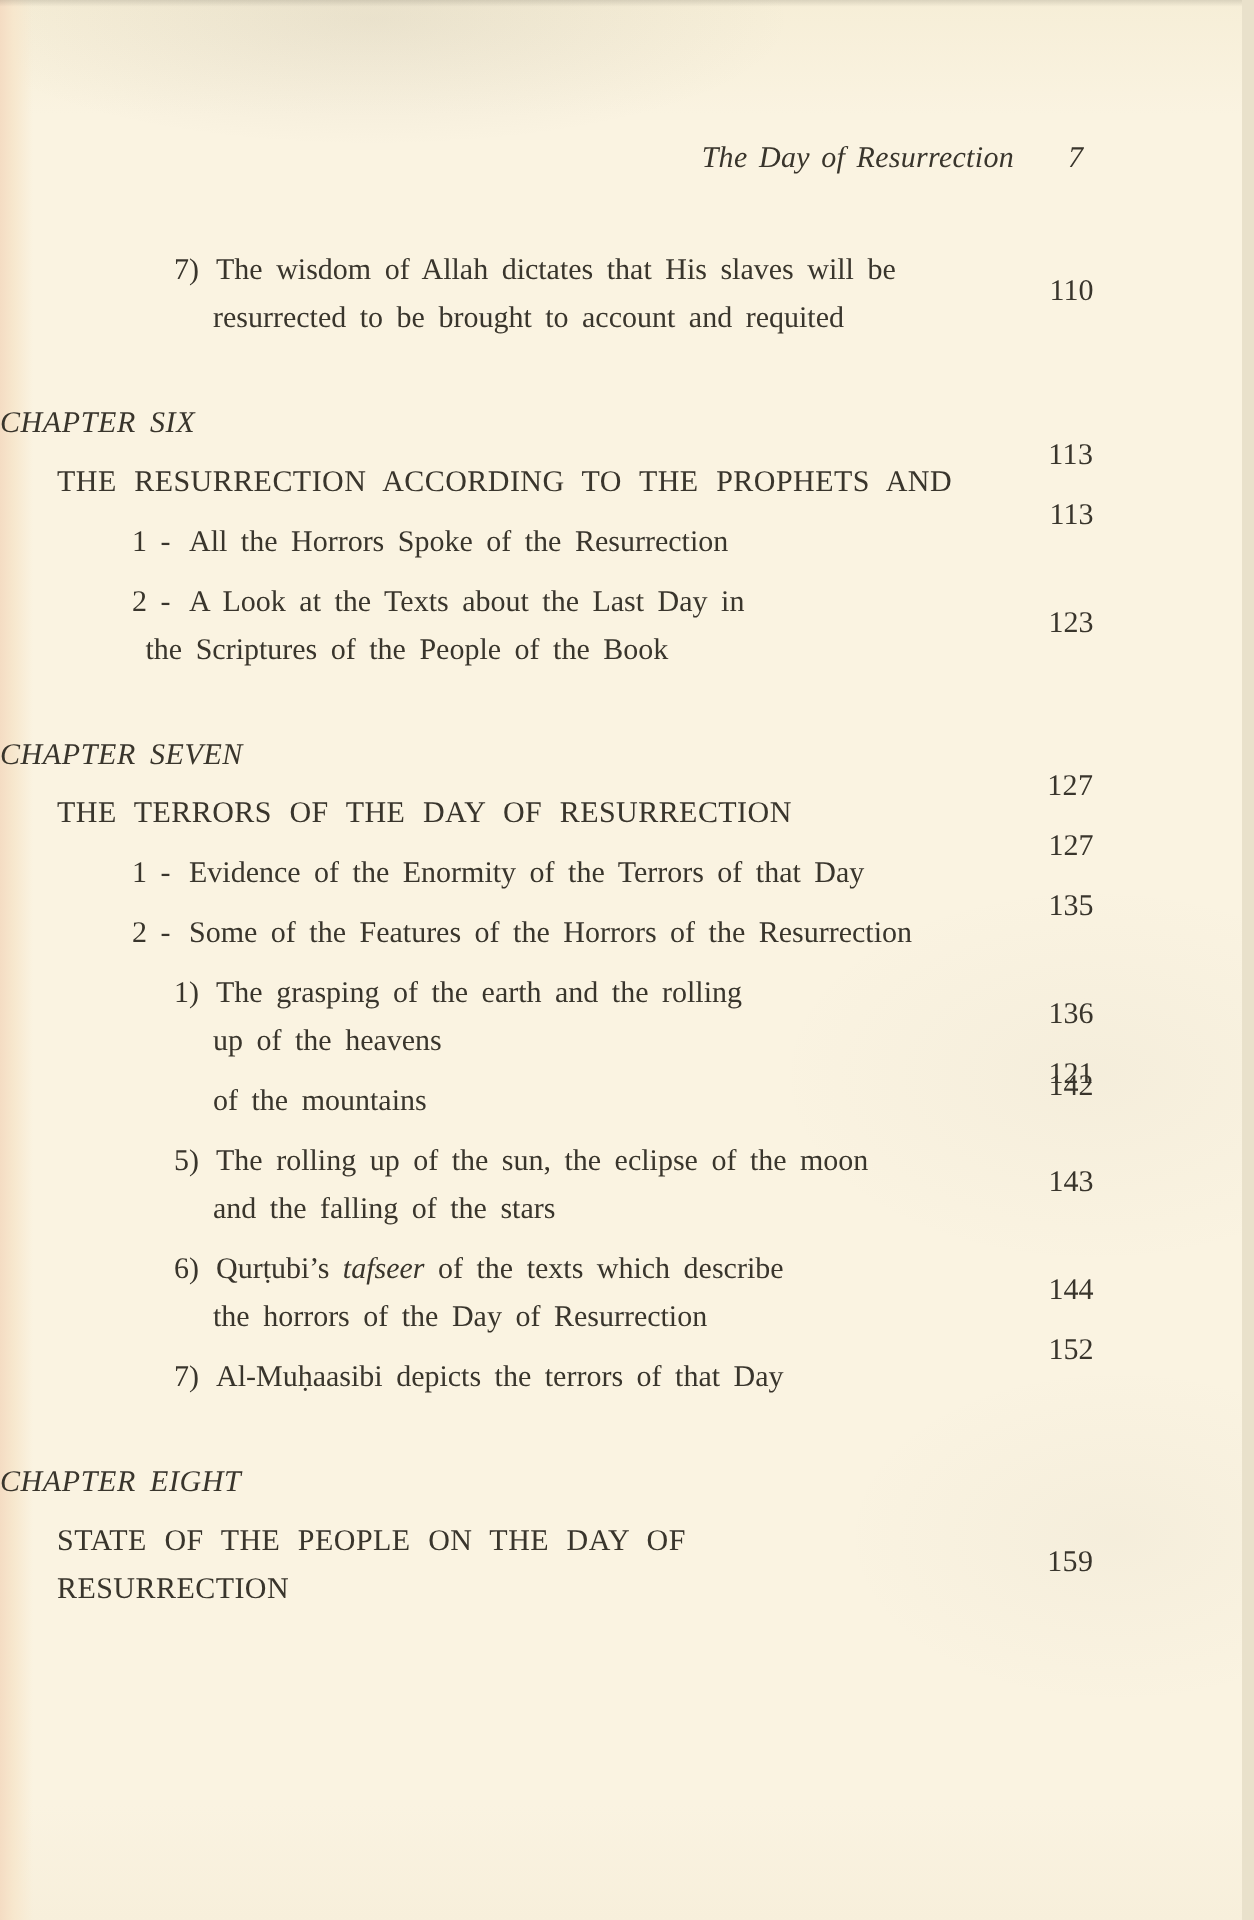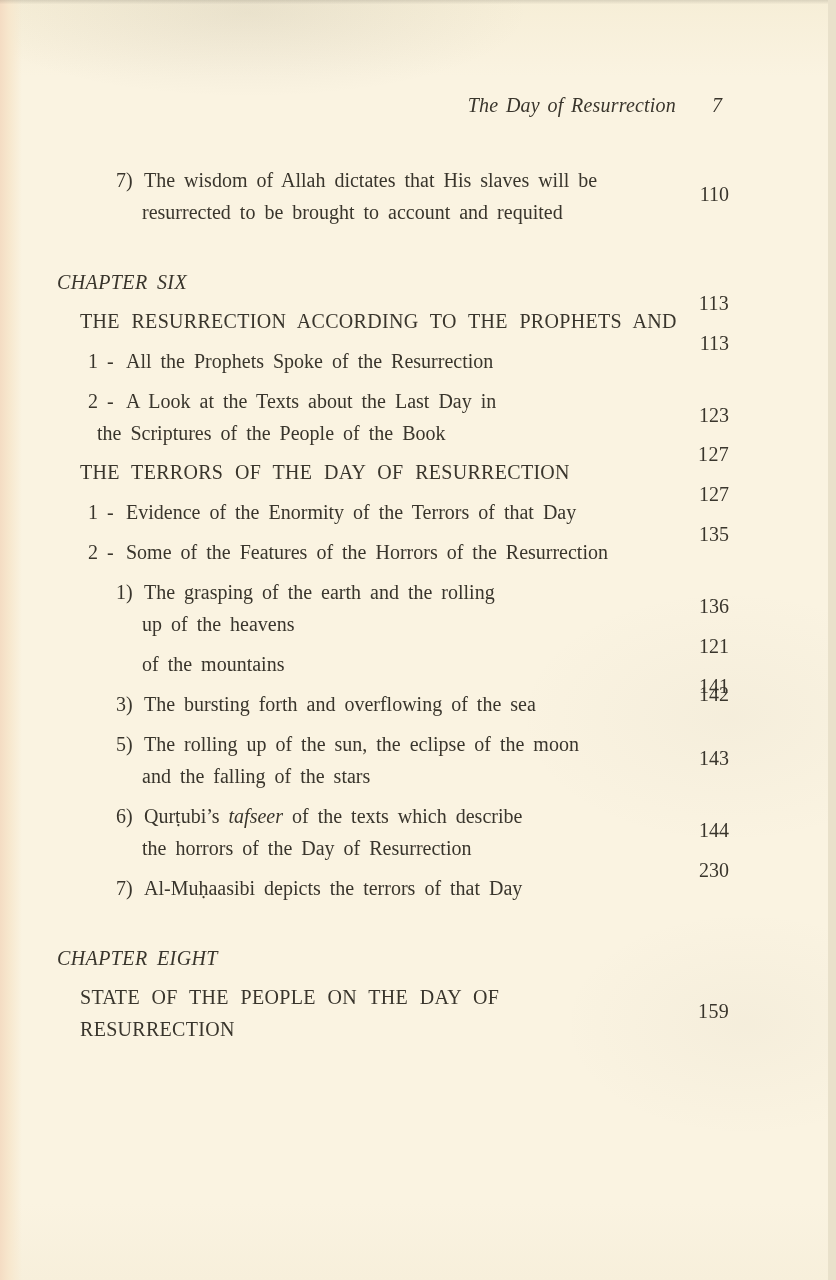--- a/index.html
+++ b/index.html
@@ -72,28 +72,27 @@
     white-space: nowrap;
     word-spacing: 0.20em;
   }
   .num {
     display: inline-block;
     white-space: pre;
   }
 
   .chapter {
     margin-top: 38px;
-    padding-left: 57px;
     font-style: italic;
     letter-spacing: 0.4px;
     word-spacing: 0.15em;
   }
   .heading {
     margin-top: 7px;
-    padding-left: 80px;
+    padding-left: 38px;
     letter-spacing: 0.3px;
   }
   .heading .line { word-spacing: 0.32em; }
 
   .item-dash { padding-left: 88px; }
   .item-dash .num { width: 38px; }
   .item-dash .line.cont { padding-left: 9px; }
 
   .item-paren { padding-left: 116px; }
   .item-paren .num { width: 28px; }
@@ -122,27 +121,30 @@
         <span class="pgnum">110</span>
       </div>
       <div class="entry chapter">
         <div class="line"><span>CHAPTER SIX</span></div>
       </div>
       <div class="entry heading">
         <div class="line"><span>THE RESURRECTION ACCORDING TO THE PROPHETS AND</span></div>
         <span class="pgnum">113</span>
       </div>
       <div class="entry item-dash">
-        <div class="line"><span class="num">1 -</span><span>All the Prophets Spoke of the Resurrection</span></div>
+        <div class="line"><span class="num">1 -</span><span>All the Horrors Spoke of the Resurrection</span></div>
         <span class="pgnum">113</span>
       </div>
       <div class="entry item-dash">
         <div class="line"><span class="num">2 -</span><span>A Look at the Texts about the Last Day in</span></div>
         <div class="line cont"><span>the Scriptures of the People of the Book</span></div>
         <span class="pgnum">123</span>
+      </div>
+      <div class="entry chapter">
+        <div class="line"><span>CHAPTER SEVEN</span></div>
       </div>
       <div class="entry heading">
         <div class="line"><span>THE TERRORS OF THE DAY OF RESURRECTION</span></div>
         <span class="pgnum">127</span>
       </div>
       <div class="entry item-dash">
         <div class="line"><span class="num">1 -</span><span>Evidence of the Enormity of the Terrors of that Day</span></div>
         <span class="pgnum">127</span>
       </div>
       <div class="entry item-dash">
@@ -152,39 +154,35 @@
       <div class="entry item-paren">
         <div class="line"><span class="num">1)</span><span>The grasping of the earth and the rolling</span></div>
         <div class="line cont"><span>up of the heavens</span></div>
         <span class="pgnum">136</span>
       </div>
       <div class="entry item-paren">
         <div class="line cont"><span>of the mountains</span></div>
         <span class="pgnum">121</span>
       </div>
       <div class="entry item-paren">
-        <div class="line"><span class="num">3)</span><span>The bursting forth and overflowing of the sea</span></div>
-        <span class="pgnum">141</span>
-      </div>
-      <div class="entry item-paren">
         <span class="pgnum">142</span>
       </div>
       <div class="entry item-paren">
         <div class="line"><span class="num">5)</span><span>The rolling up of the sun, the eclipse of the moon</span></div>
         <div class="line cont"><span>and the falling of the stars</span></div>
         <span class="pgnum">143</span>
       </div>
       <div class="entry item-paren">
         <div class="line"><span class="num">6)</span><span>Qurṭubi’s </span><span class="it">tafseer</span><span> of the texts which describe</span></div>
         <div class="line cont"><span>the horrors of the Day of Resurrection</span></div>
         <span class="pgnum">144</span>
       </div>
       <div class="entry item-paren">
         <div class="line"><span class="num">7)</span><span>Al-Muḥaasibi depicts the terrors of that Day</span></div>
-        <span class="pgnum">230</span>
+        <span class="pgnum">152</span>
       </div>
       <div class="entry chapter">
         <div class="line"><span>CHAPTER EIGHT</span></div>
       </div>
       <div class="entry heading">
         <div class="line"><span>STATE OF THE PEOPLE ON THE DAY OF</span></div>
         <div class="line cont"><span>RESURRECTION</span></div>
         <span class="pgnum">159</span>
       </div>
     </div>

